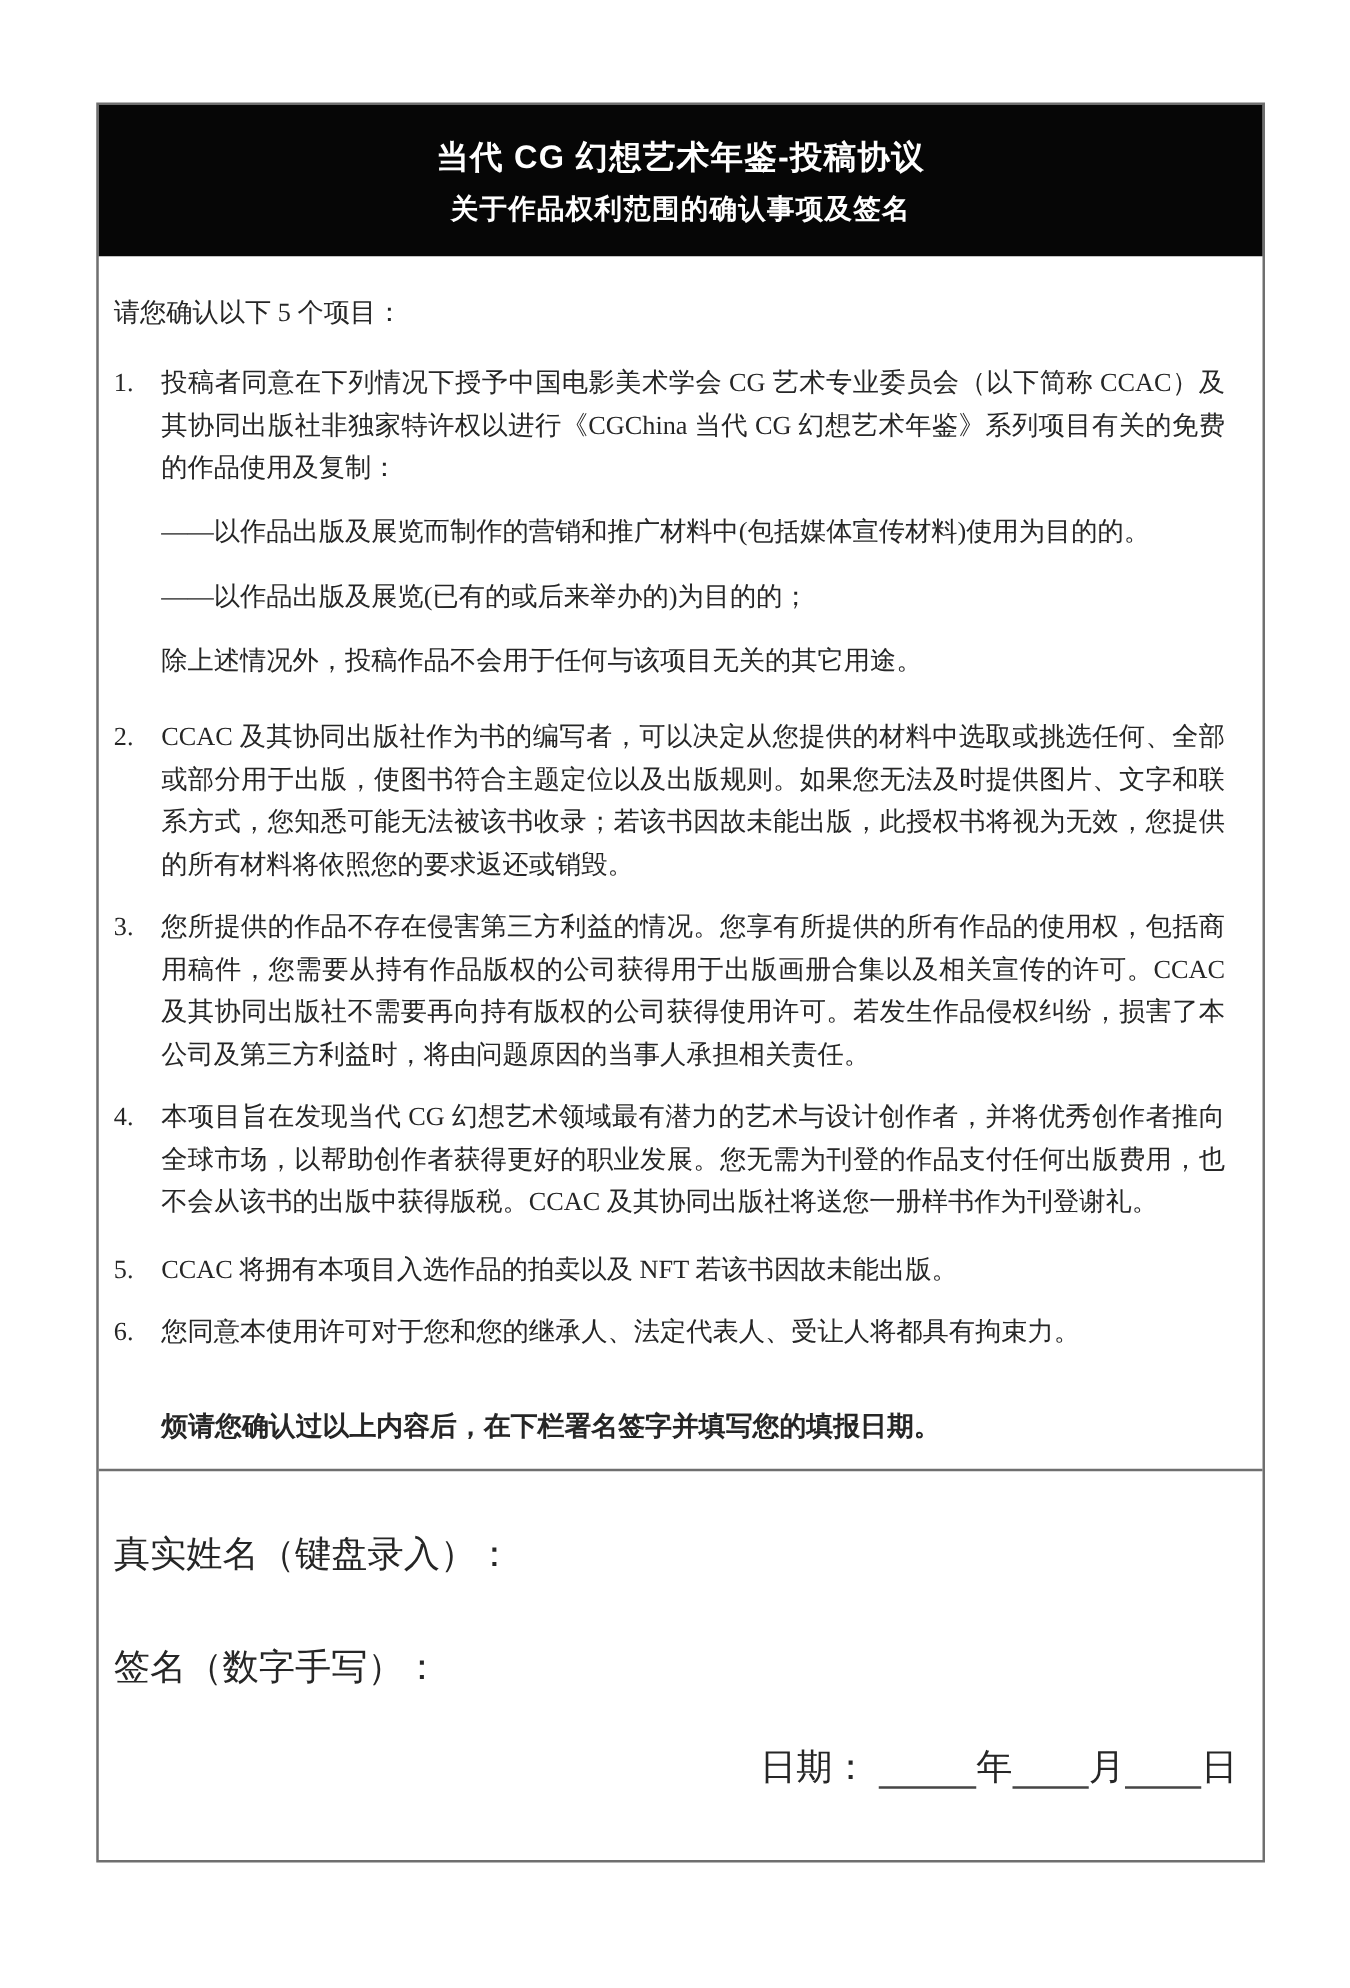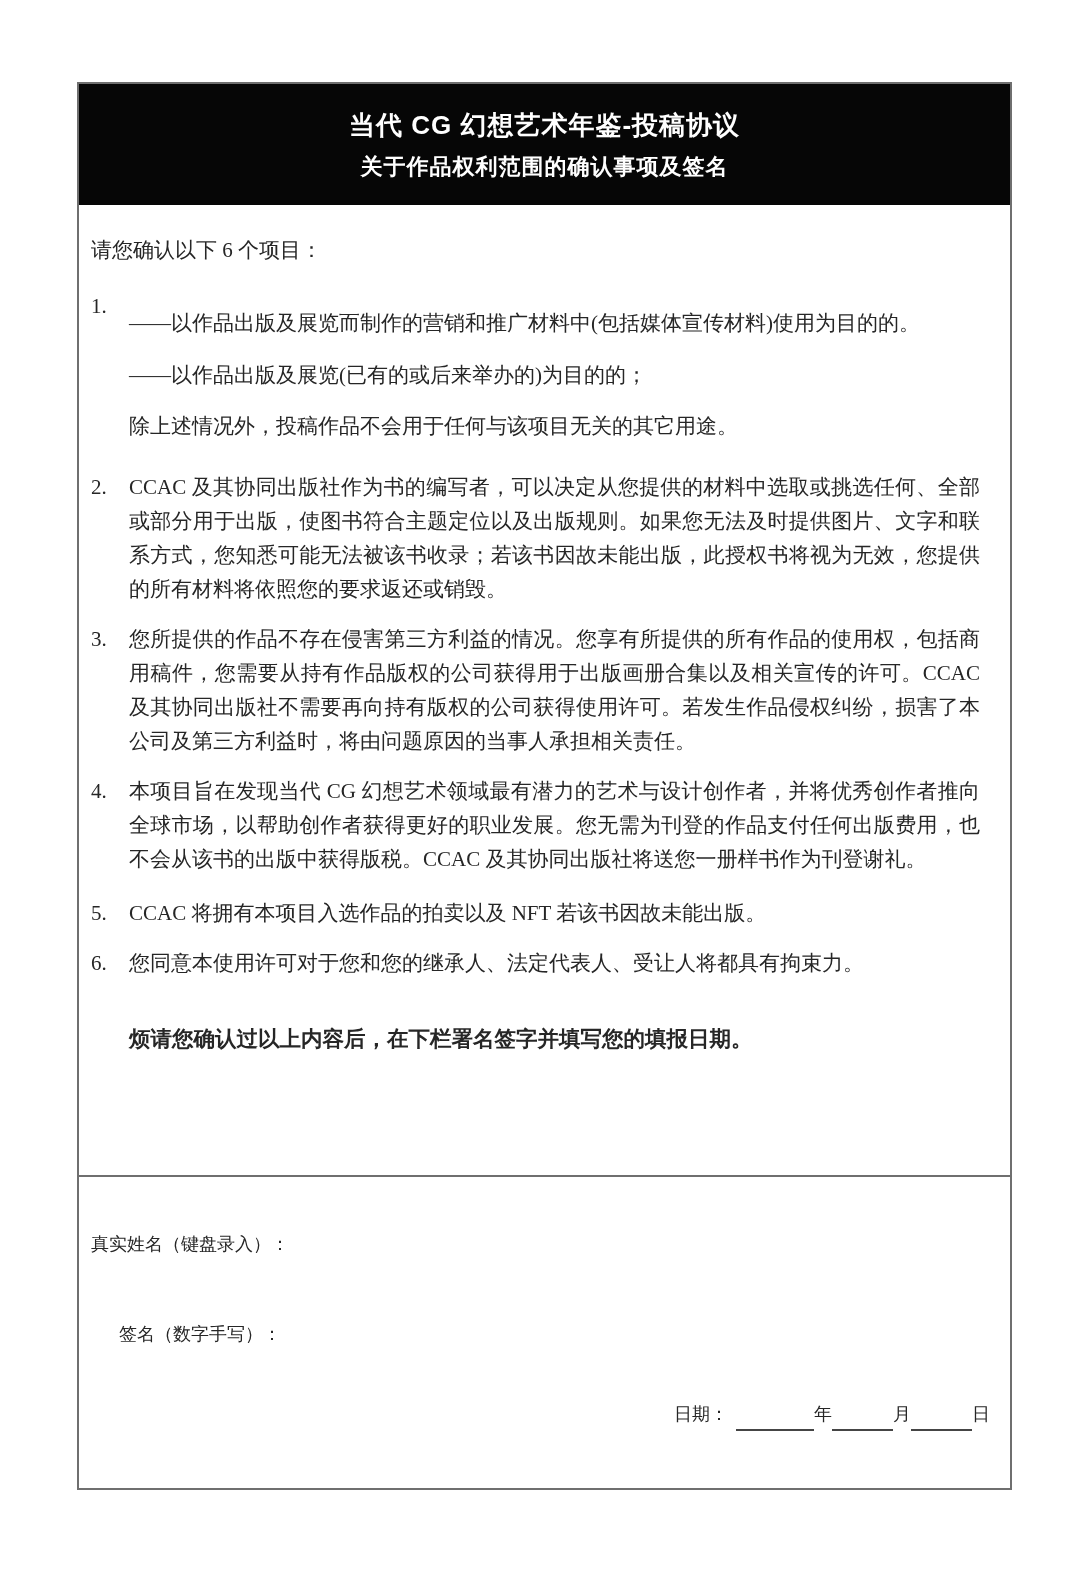--- a/index.html
+++ b/index.html
@@ -62,26 +62,26 @@
     font-weight: bold;
     font-size: 21.5px;
     line-height: 34px;
   }
 
   
   .signature {
     flex: 0 0 313px;
     border-top: 2px solid #6f6f6f;
     padding: 0 20px 0 12px;
-    font-size: 18px;
+    font-size: 29px;
     line-height: 34px;
   }
   .sig-row { display: flex; align-items: flex-end; }
   .sig-row.real { margin-top: 50px; }
-  .sig-row.sign { margin-top: 56px; margin-left: 28px; }
+  .sig-row.sign { margin-top: 56px; }
   .sig-fill { flex: 1; height: 32px; }
 
   .date-row {
     margin-top: 46px;
     display: flex; justify-content: flex-end; align-items: flex-end;
     white-space: nowrap;
   }
   .blank {
     display: inline-block;
     width: 61px; height: 26px;
@@ -94,25 +94,26 @@
 
 <div class="page">
   <div class="doc">
 
     <div class="doc-header">
       <div class="doc-title">当代 CG 幻想艺术年鉴-投稿协议</div>
       <div class="doc-subtitle">关于作品权利范围的确认事项及签名</div>
     </div>
 
     <div class="terms">
-      <p class="intro">请您确认以下 6 个项目：</p>
+      <p class="intro">请您确认以下 5 个项目：</p>
 
       <div class="item mt-item1">
         <span class="num">1.</span>
         <div class="ibody">
+          <p>投稿者同意在下列情况下授予中国电影美术学会 CG 艺术专业委员会（以下简称 CCAC）及其协同出版社非独家特许权以进行《CGChina 当代 CG 幻想艺术年鉴》系列项目有关的免费的作品使用及复制：</p>
           <p class="sub">——以作品出版及展览而制作的营销和推广材料中(包括媒体宣传材料)使用为目的的。</p>
           <p class="sub first">——以作品出版及展览(已有的或后来举办的)为目的的；</p>
           <p class="sub">除上述情况外，投稿作品不会用于任何与该项目无关的其它用途。</p>
         </div>
       </div>
 
       <div class="item mt-item2">
         <span class="num">2.</span>
         <div class="ibody">
             <p>CCAC 及其协同出版社作为书的编写者，可以决定从您提供的材料中选取或挑选任何、全部或部分用于出版，使图书符合主题定位以及出版规则。如果您无法及时提供图片、文字和联系方式，您知悉可能无法被该书收录；若该书因故未能出版，此授权书将视为无效，您提供的所有材料将依照您的要求返还或销毁。</p>

